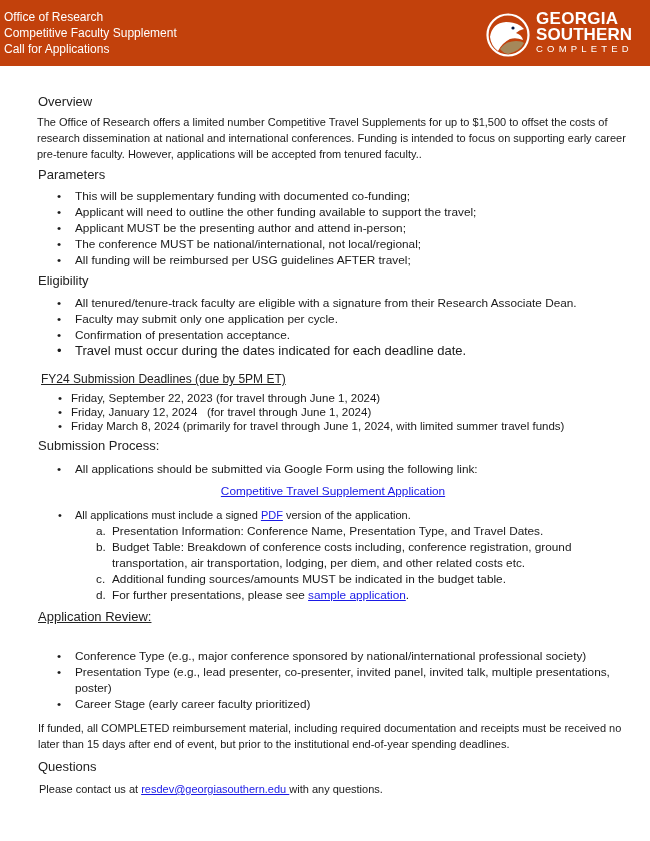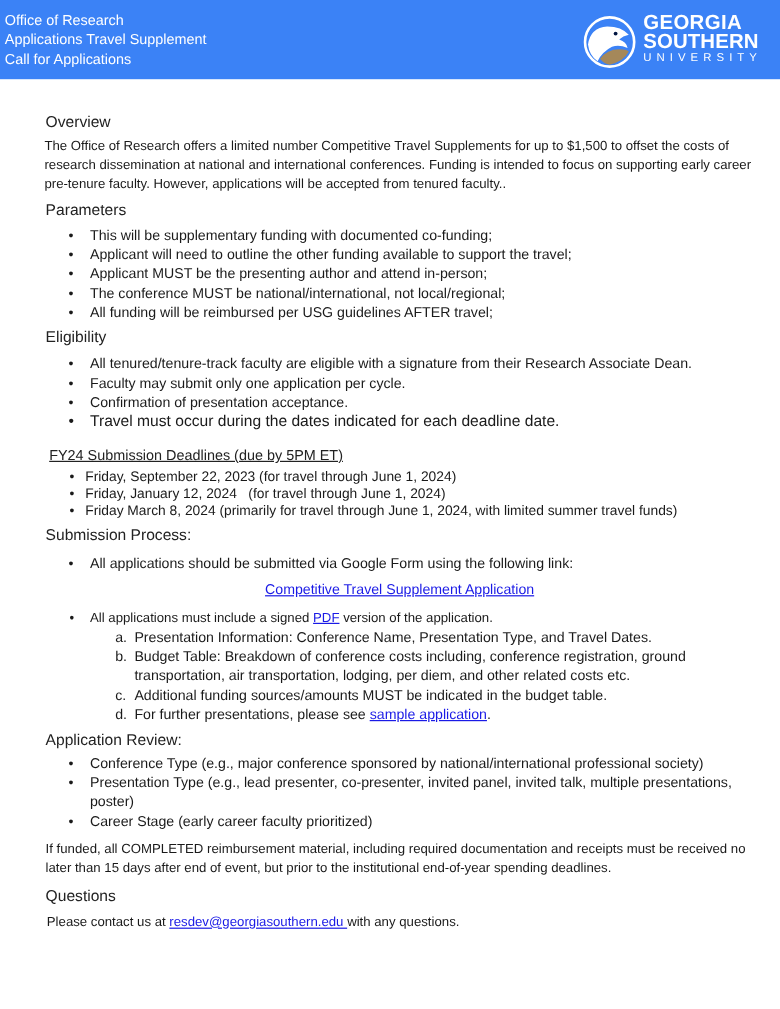--- a/index.html
+++ b/index.html
@@ -1,17 +1,17 @@
 <!DOCTYPE html>
 <html><head>
 <meta charset="utf-8">
 <style>
   html, body { margin:0; padding:0; background:#ffffff; }
   body { width:650px; height:841px; overflow:hidden; position:relative; font-family:"Liberation Sans", sans-serif; color:#1a1a1a; }
-  .header { position:absolute; left:0; top:0; width:650px; height:66px; background:#3b82f6; }
+  .header { position:absolute; left:0; top:0; width:650px; height:66px; background:#c2410c; }
   .header-lines { position:absolute; left:4px; top:9px; color:#ffffff; font-size:12px; line-height:16px; }
   .logo { position:absolute; left:486px; top:11px; width:150px; height:46px; }
   .logo-mark { position:absolute; left:0; top:2px; width:44px; height:44px; }
   .logo-text { position:absolute; left:50px; top:0; color:#ffffff; font-weight:bold; }
   .logo-text .l1 { font-size:17px; line-height:16px; letter-spacing:0.3px; }
   .logo-text .l2 { font-size:17px; line-height:16px; letter-spacing:0.1px; }
   .logo-text .l3 { font-size:9.5px; line-height:11px; font-weight:normal; letter-spacing:4.2px; }
   .content { position:absolute; left:38px; top:94px; width:590px; }
   .h { font-size:13px; color:#222; margin:0; }
   .p { font-size:11px; line-height:16px; margin:0; color:#1a1a1a; }
@@ -25,34 +25,34 @@
   ol.alpha li .mk { position:absolute; left:58px; }
   a.lnk { color:#1a1ae6; text-decoration:underline; }
   .center-link { text-align:center; font-size:11.8px; line-height:16px; margin:6px 0 8px 0; }
 </style>
 </head>
 <body>
 
 <div class="header">
   <div class="header-lines">
     <div>Office of Research</div>
-    <div>Applications Travel Supplement</div>
+    <div>Competitive Faculty Supplement</div>
     <div>Call for Applications</div>
   </div>
   <div class="logo">
     <svg class="logo-mark" viewBox="0 0 44 44">
       <circle cx="22" cy="22" r="20.5" fill="none" stroke="#ffffff" stroke-width="2.2"></circle>
       <path d="M4 24 Q6 10 20 9 Q32 9 38 16 Q33 17 30 20 Q36 22 37 27 Q30 24 24 26 Q16 30 12 38 Q5 33 4 24 Z" fill="#ffffff"></path>
       <path d="M14 36 Q20 28 30 28 Q36 28 38 30 Q34 38 22 41 Q17 40 14 36 Z" fill="#a5885a"></path>
       <circle cx="27" cy="15" r="1.6" fill="#011641"></circle>
     </svg>
     <div class="logo-text">
       <div class="l1">GEORGIA</div>
       <div class="l2">SOUTHERN</div>
-      <div class="l3">UNIVERSITY</div>
+      <div class="l3">COMPLETED</div>
     </div>
   </div>
 </div>
 
 <div class="content">
 
   <div class="h" style="margin-bottom:5px;">Overview</div>
   <p class="p" style="margin-left:-1px;">The Office of Research offers a limited number Competitive Travel Supplements for up to $1,500 to offset the costs of research dissemination at national and international conferences. Funding is intended to focus on supporting early career pre-tenure faculty. However, applications will be accepted from tenured faculty..</p>
 
   <div class="h" style="margin-top:5px;margin-bottom:6px;">Parameters</div>
@@ -89,21 +89,21 @@
   <ul class="b">
     <li style="font-size:11px;"><span class="dot" style="left:20px;">•</span><span>All applications must include a signed </span><a class="lnk" href="#">PDF</a><span> version of the application.</span></li>
   </ul>
   <ol class="alpha">
     <li><span class="mk">a.</span><span>Presentation Information:  Conference Name, Presentation Type, and Travel Dates.</span></li>
     <li><span class="mk">b.</span><span>Budget Table: Breakdown of conference costs including, conference registration, ground transportation, air transportation, lodging, per diem, and other related costs etc.</span></li>
     <li><span class="mk">c.</span><span>Additional funding sources/amounts MUST be indicated in the budget table.</span></li>
     <li><span class="mk">d.</span><span>For further presentations, please see </span><a class="lnk" href="#">sample application</a><span>.</span></li>
   </ol>
 
-  <div class="h" style="margin-top:6px;margin-bottom:4px;">Application Review:</div>
+  <div class="h" style="margin-top:6px;margin-bottom:24px;text-decoration:underline;">Application Review:</div>
   <ul class="b">
     <li><span class="dot">•</span><span>Conference Type (e.g., major conference sponsored by national/international professional society)</span></li>
     <li><span class="dot">•</span><span>Presentation Type (e.g., lead presenter, co-presenter, invited panel, invited talk, multiple presentations, poster)</span></li>
     <li><span class="dot">•</span><span>Career Stage (early career faculty prioritized)</span></li>
   </ul>
   <p class="p" style="margin-top:8px;">If funded, all COMPLETED reimbursement material, including required documentation and receipts must be received no later than 15 days after end of event, but prior to the institutional end-of-year spending deadlines.</p>
 
   <div class="h" style="margin-top:7px;margin-bottom:7px;">Questions</div>
   <p class="p" style="margin-left:1px;"><span>Please contact us at </span><a class="lnk" href="#">resdev@georgiasouthern.edu </a><span>with any questions.</span></p>
 

